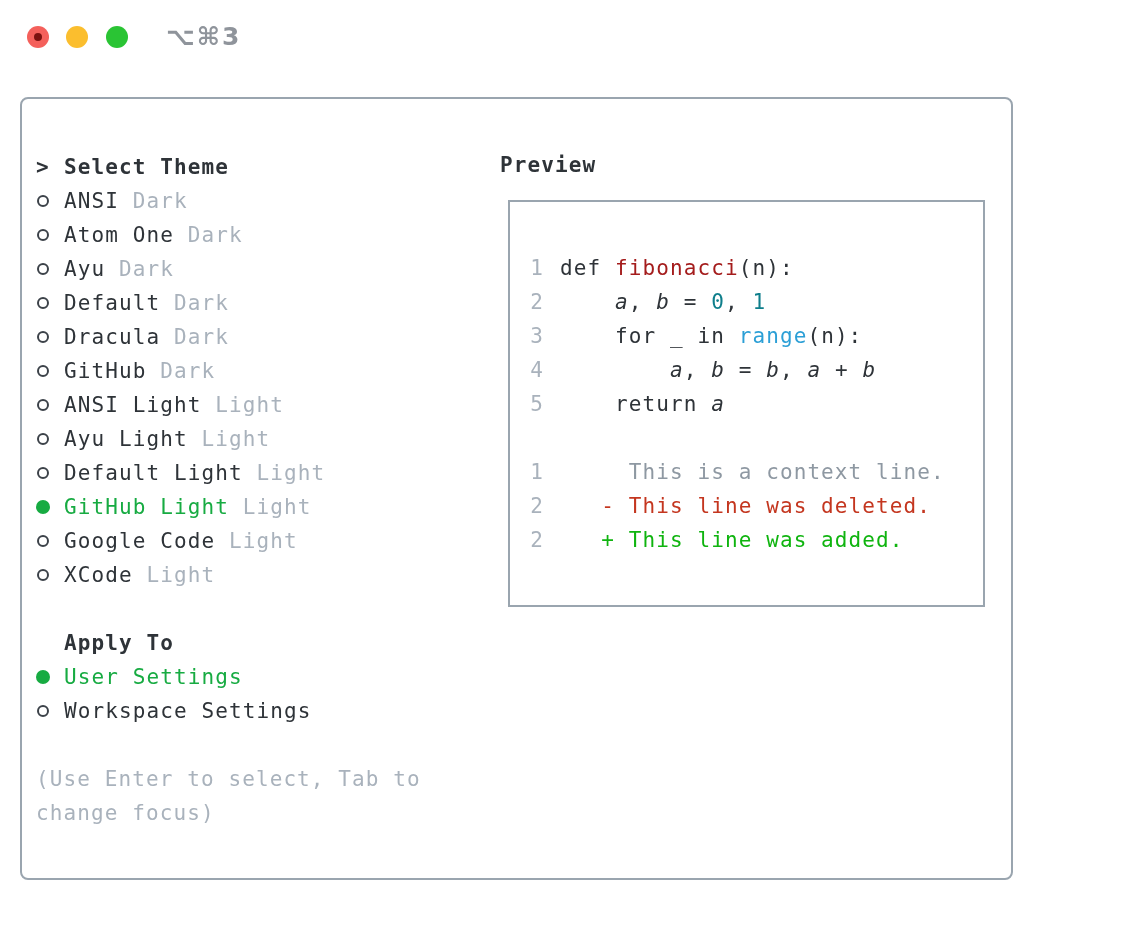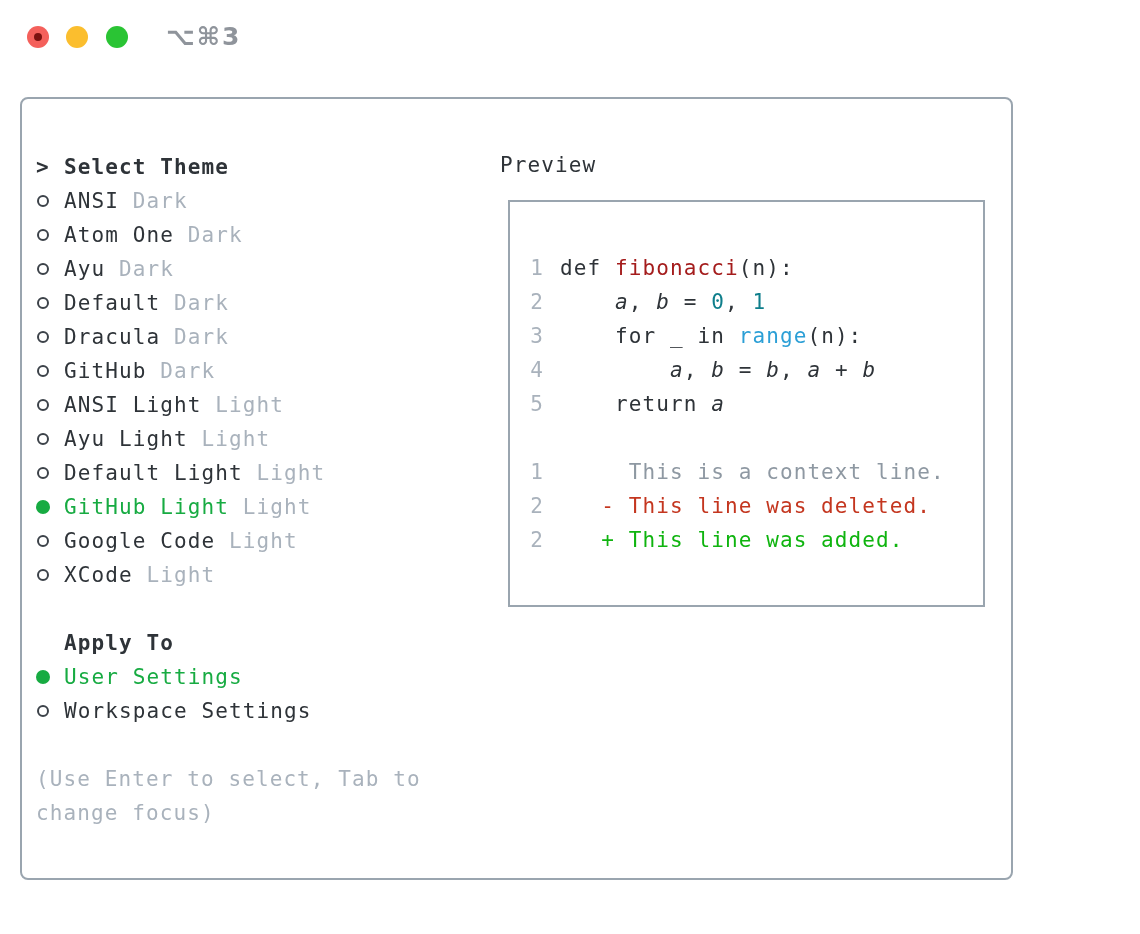--- a/index.html
+++ b/index.html
@@ -18,21 +18,21 @@
   
   .list{position:absolute;left:14px;top:51px;}
   .row{display:flex;align-items:center;height:34px;}
   .marker{width:28px;display:flex;align-items:center;font-weight:700;}
   .circle{width:12px;height:12px;border-radius:50%;border:2px solid #3c4249;box-sizing:border-box;margin-left:1px;}
   .circle.filled{border:none;width:14px;height:14px;margin-left:0;}
   .row-label{display:flex;}
   .bold{font-weight:700;}
   .gap-row{height:34px;}
   
-  .preview-title{position:absolute;left:478px;top:49px;height:34px;display:flex;align-items:center;font-weight:400;}
+  .preview-title{position:absolute;left:478px;top:49px;height:34px;display:flex;align-items:center;font-weight:700;}
   .preview-box{position:absolute;left:486px;top:101px;width:473px;height:403px;border:2px solid;background:#ffffff;}
   .code{position:absolute;left:20px;top:49px;}
   .code-line{display:flex;height:34px;align-items:center;}
   .ln{width:14px;text-align:right;margin-right:16px;flex:none;}
   .tok-var{font-style:italic;}
 </style>
 </head>
 <body>
 
 <div class="window" style="color: rgb(46, 51, 56);">

